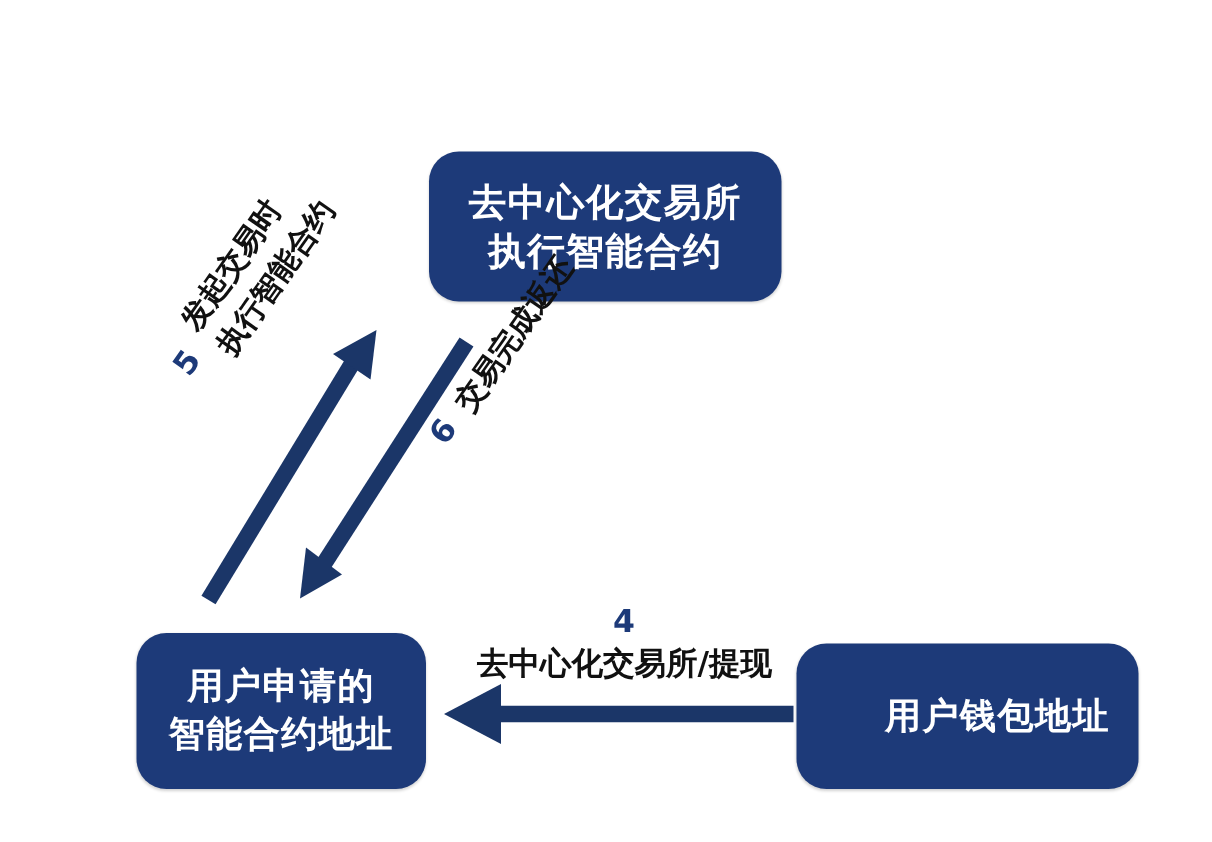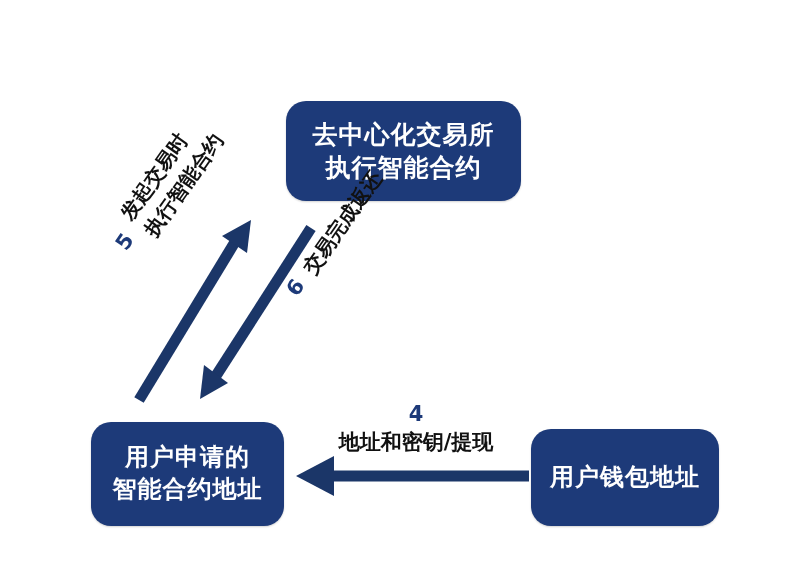--- a/index.html
+++ b/index.html
@@ -48,20 +48,21 @@
     width: 193px;
     height: 104px;
     font-size: 24px;
   }
   #node-wallet {
     left: 531px;
     top: 389px;
     width: 188px;
     height: 97px;
     font-size: 24px;
+    padding-left: 40px;
   }
 
   #arrows {
     position: absolute;
     left: 0;
     top: 0;
     width: 808px;
     height: 561px;
     pointer-events: none;
   }
@@ -144,21 +145,21 @@
     <span class="line">用户申请的</span>
     <span class="line">智能合约地址</span>
   </div>
 
   <div class="node" id="node-wallet">
     <span class="line">用户钱包地址</span>
   </div>
 
   <div class="edge-label" id="label-4">
     <span class="edge-num">4</span>
-    <span class="edge-text">地址和密钥/提现</span>
+    <span class="edge-text">去中心化交易所/提现</span>
   </div>
 
   <div class="edge-label" id="label-5">
     <span class="edge-num">5</span>
     <span class="rows">
       <span>发起交易时</span>
       <span>执行智能合约</span>
     </span>
   </div>
 

